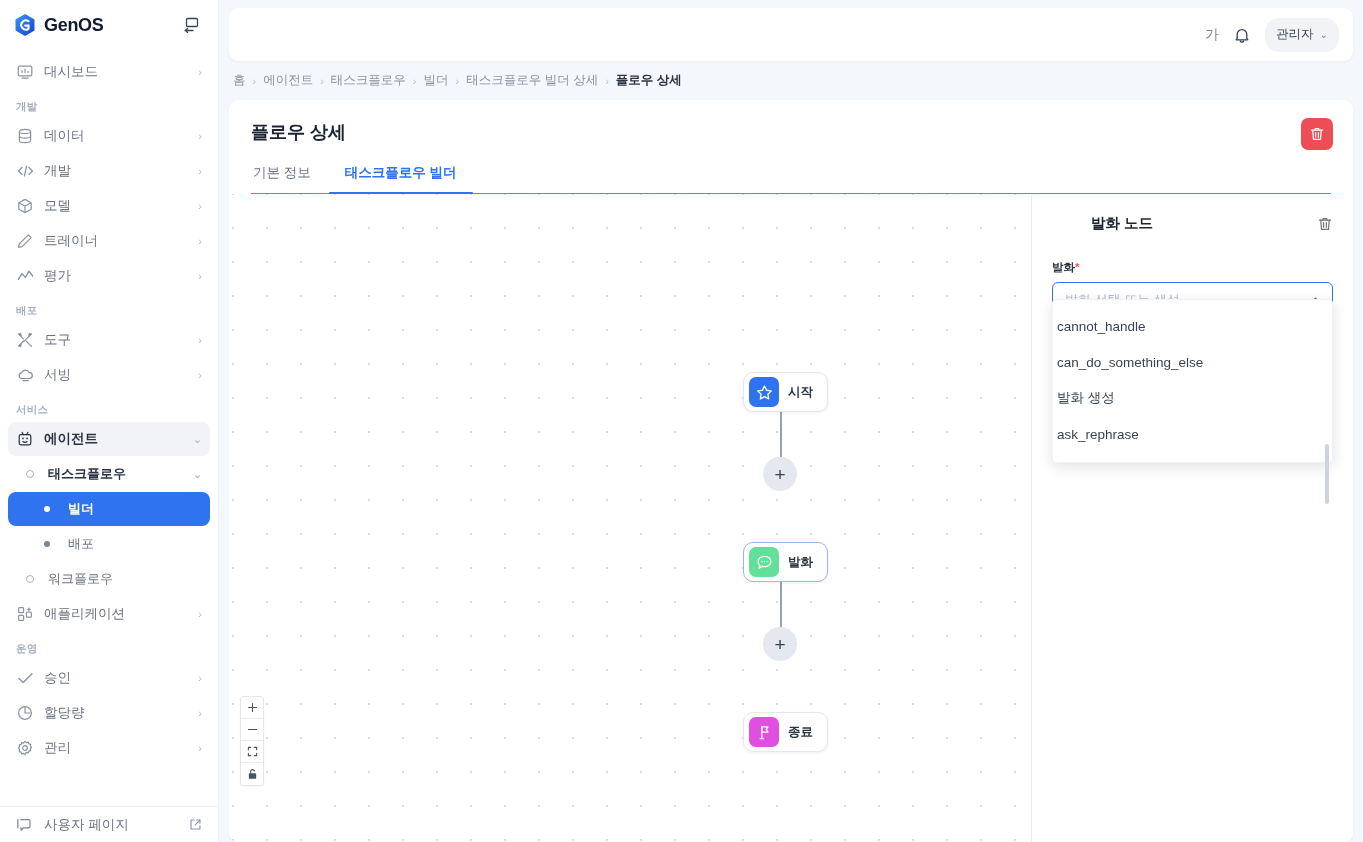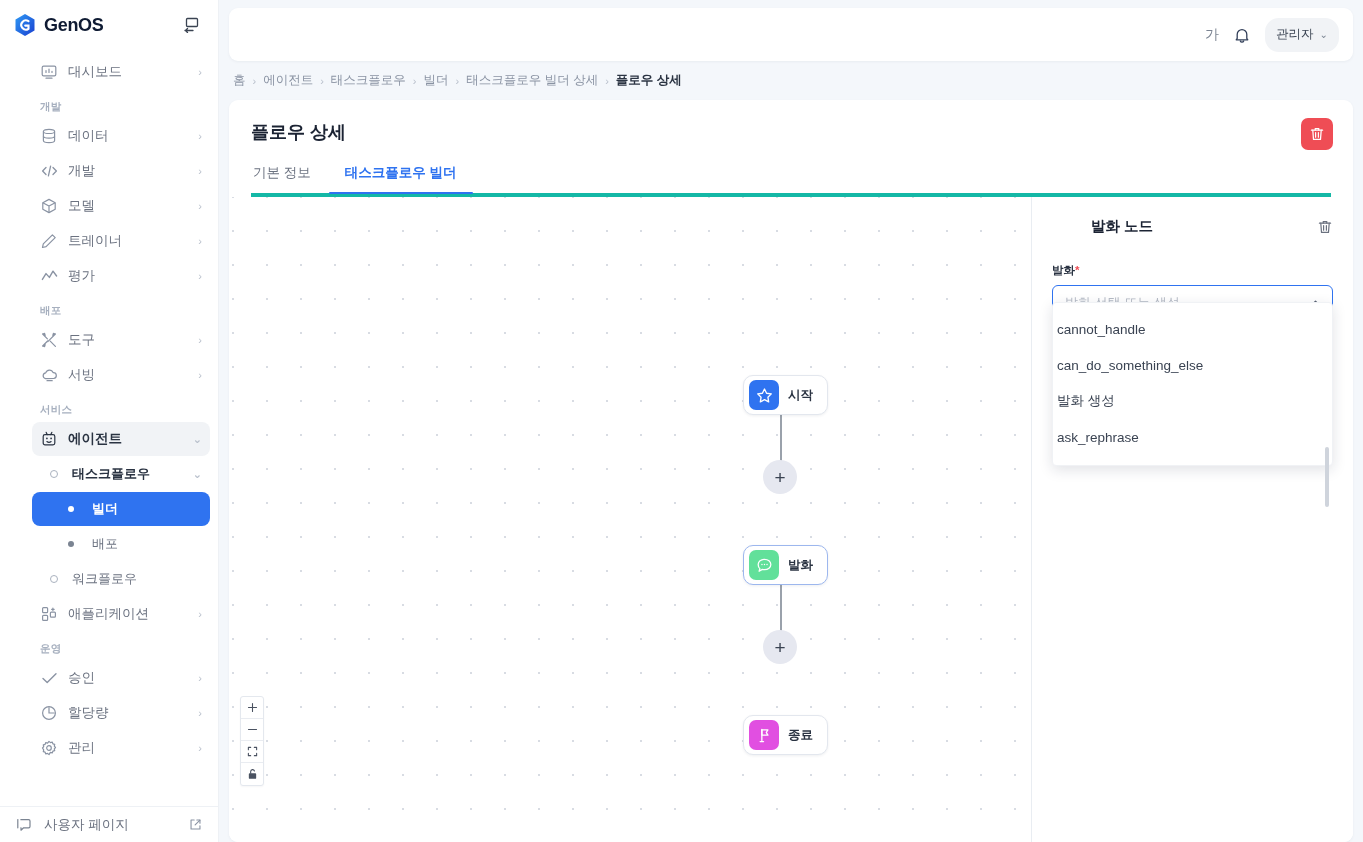--- a/index.html
+++ b/index.html
@@ -30,21 +30,21 @@
   .brand-name {
     font-size: 18px; font-weight: 700; letter-spacing: -0.3px;
     color: #0f1b33;
   }
   .brand-spacer { flex: 1; }
   .collapse-btn {
     width: 24px; height: 24px; display: flex; align-items: center; justify-content: center;
     color: #3a4352; cursor: pointer;
   }
 
-  .nav-scroll { flex: 1; overflow: hidden; padding-top: 6px; padding-left: 24px; }
+  .nav-scroll { flex: 1; overflow: hidden; padding-top: 6px; }
   .nav-section-label {
     font-size: 10.5px; color: #a7b0bf; font-weight: 600;
     padding: 10px 0 4px 16px; letter-spacing: 0.2px;
   }
   .nav-item {
     height: 34px; margin: 1px 8px; padding: 0 8px 0 8px;
     display: flex; align-items: center; gap: 10px;
     border-radius: 8px; cursor: pointer;
     color: #6b7280; font-size: 13.5px;
   }
@@ -113,21 +113,21 @@
   .page-card {
     background: #ffffff; border-radius: 9px;
     box-shadow: 0 1px 3px rgba(20,30,60,0.05);
     flex: 1; display: flex; flex-direction: column; overflow: hidden;
     position: relative;
   }
   .page-head { padding: 20px 22px 0 22px; position: relative; }
   .page-title { font-size: 18px; font-weight: 700; color: #1b2333; }
   .tabs {
     display: flex; gap: 30px; margin-top: 20px;
-    border-bottom: 4px solid #14b8a6;
+    border-bottom: 1px solid #14b8a6;
     position: relative;
   }
   .tab {
     font-size: 13.5px; color: #6b7280; padding: 0 2px 11px 2px;
     cursor: pointer; position: relative; white-space: nowrap;
   }
   .tab.active { color: #2f73f0; font-weight: 700; }
   .tab.active::after {
     content: ""; position: absolute; left: -14px; right: -14px; bottom: -1px;
     height: 2.5px; background: #2f73f0; border-radius: 2px;

